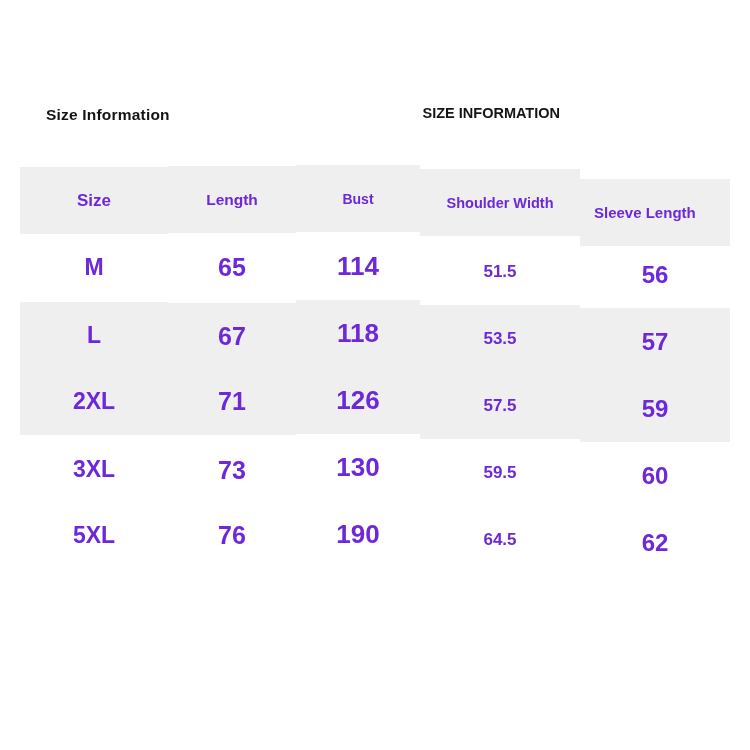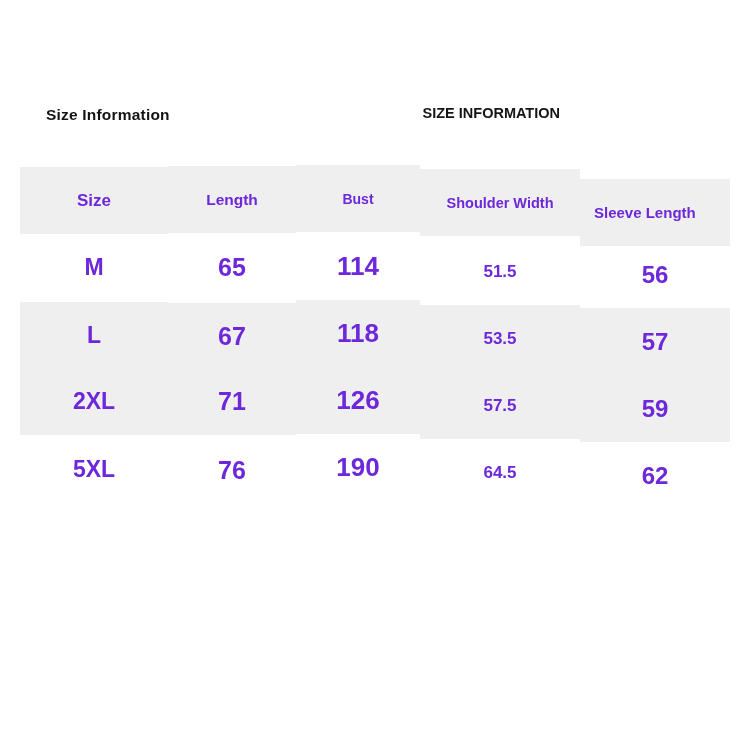--- a/index.html
+++ b/index.html
@@ -150,20 +150,27 @@
         <td class="col4">57</td>
       </tr>
       <tr class="band">
         <td class="col0">2XL</td>
         <td class="col1">71</td>
         <td class="col2">126</td>
         <td class="col3">57.5</td>
         <td class="col4">59</td>
       </tr>
       <tr>
+        <td class="col0">3XL</td>
+        <td class="col1">73</td>
+        <td class="col2">130</td>
+        <td class="col3">59.5</td>
+        <td class="col4">60</td>
+      </tr>
+      <tr>
         <td class="col0">5XL</td>
         <td class="col1">76</td>
         <td class="col2">190</td>
         <td class="col3">64.5</td>
         <td class="col4">62</td>
       </tr>
     </tbody>
   </table>
 
 </div>

